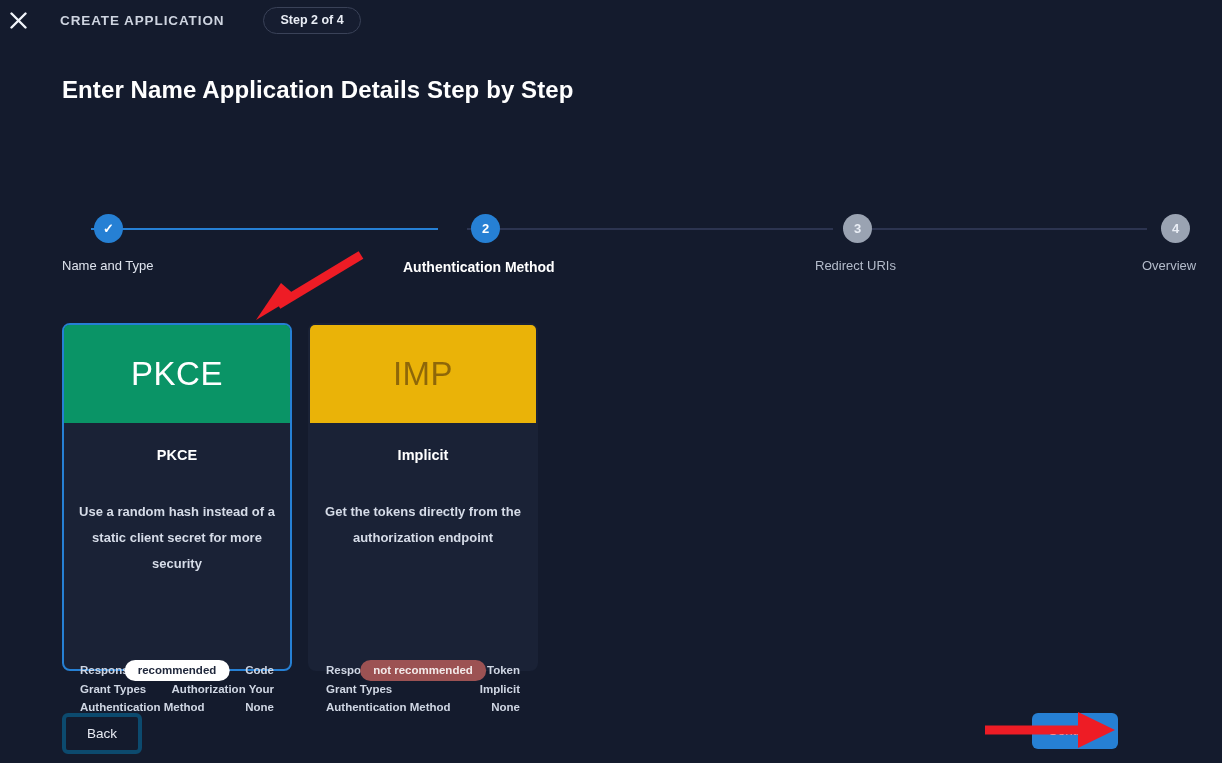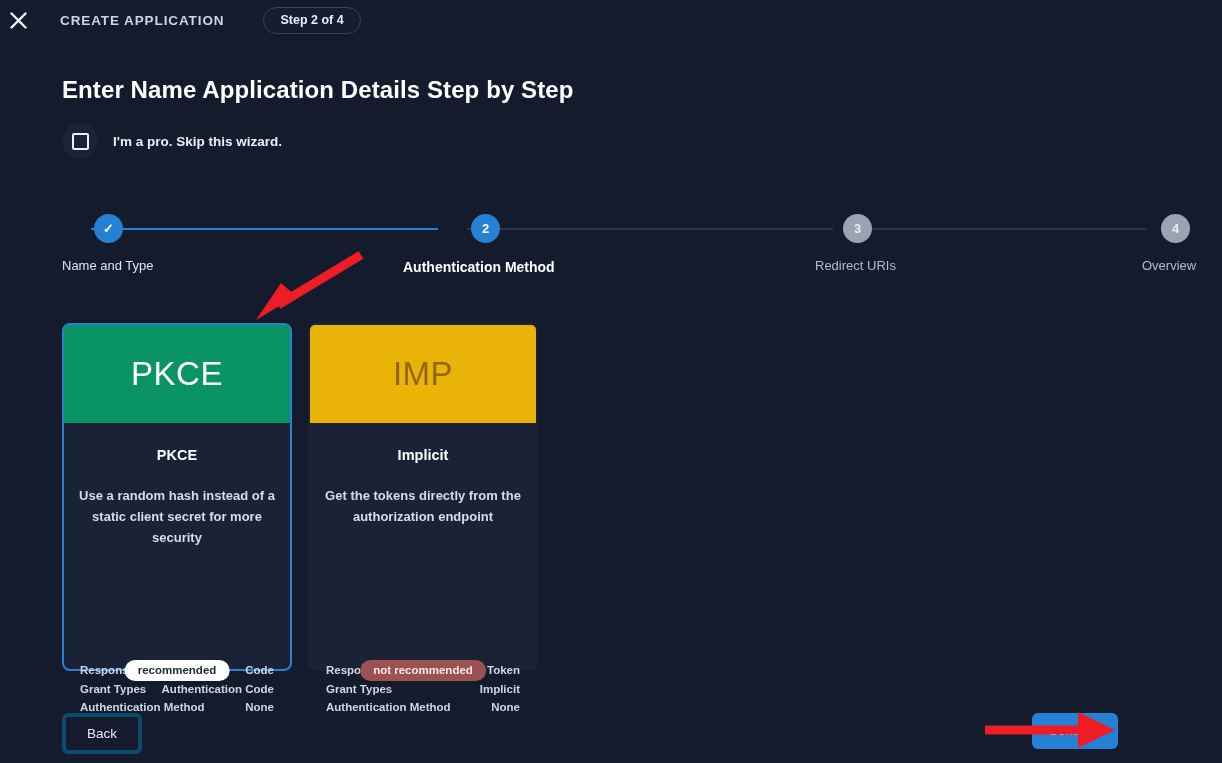--- a/index.html
+++ b/index.html
@@ -95,22 +95,22 @@
     font-size: 33px; font-weight: 400; letter-spacing: 0.5px;
   }
   .card-head.pkce { background: #0a9466; color: #ffffff; }
   .card-head.imp  { background: #eab308; color: rgba(30,12,12,0.45); }
   .card-body { position: relative; height: 246px; padding: 18px 14px 0; }
   .card-title {
     text-align: center; font-size: 14.5px; font-weight: 700; color: #ffffff;
     margin-top: 6px;
   }
   .card-desc {
-    margin-top: 22px; text-align: center; font-size: 13px; font-weight: 700;
-    line-height: 21px; color: #d6dce8;
+    margin-top: 36px; text-align: center; font-size: 13px; font-weight: 700;
+    line-height: 26px; color: #d6dce8;
   }
   .attrs { position: absolute; left: 16px; right: 16px; top: 238px; }
   .attr-row {
     display: flex; justify-content: space-between;
     font-size: 11.5px; font-weight: 600; color: #cfd6e3;
     line-height: 18.5px;
   }
   .badge {
     position: absolute; left: 50%; transform: translateX(-50%);
     bottom: -12px; padding: 4px 13px 5px; border-radius: 12px;
@@ -146,26 +146,20 @@
       <svg width="17" height="17" viewBox="0 0 17 17" aria-hidden="true">
         <path d="M1.5 1.5 L15.5 15.5 M15.5 1.5 L1.5 15.5" stroke="#f2f5fa" stroke-width="2.4" stroke-linecap="round"></path>
       </svg>
     </div>
     <div class="topbar-title">CREATE APPLICATION</div>
     <div class="step-pill">Step 2 of 4</div>
   </div>
 
   <div class="headline">Enter Name Application Details Step by Step</div>
 
-  <div class="pro-row">
-    <div class="cb-wrap">
-      <div class="cb-box"></div>
-    </div>
-    <div class="pro-label">I'm a pro. Skip this wizard.</div>
-  </div>
 
   <div class="stepper">
     <div class="track">
       <div class="seg done" style="left:29px; width:347px;"></div>
       <div class="seg todo" style="left:405px; width:366px;"></div>
       <div class="seg todo" style="left:800px; width:285px;"></div>
     </div>
 
     <div class="node done" style="left:32px;">
       <span>✓</span>
@@ -195,21 +189,21 @@
       <div class="card-body">
         <div class="card-title">PKCE</div>
         <div class="card-desc">Use a random hash instead of a static client secret for more security</div>
         <div class="attrs">
           <div class="attr-row">
             <span>Response Types</span>
             <span>Code</span>
           </div>
           <div class="attr-row">
             <span>Grant Types</span>
-            <span>Authentication Code</span>
+            <span>Authorization Your</span>
           </div>
           <div class="attr-row">
             <span>Authentication Method</span>
             <span>None</span>
           </div>
         </div>
       </div>
       <div class="badge rec">recommended</div>
     </div>
 

